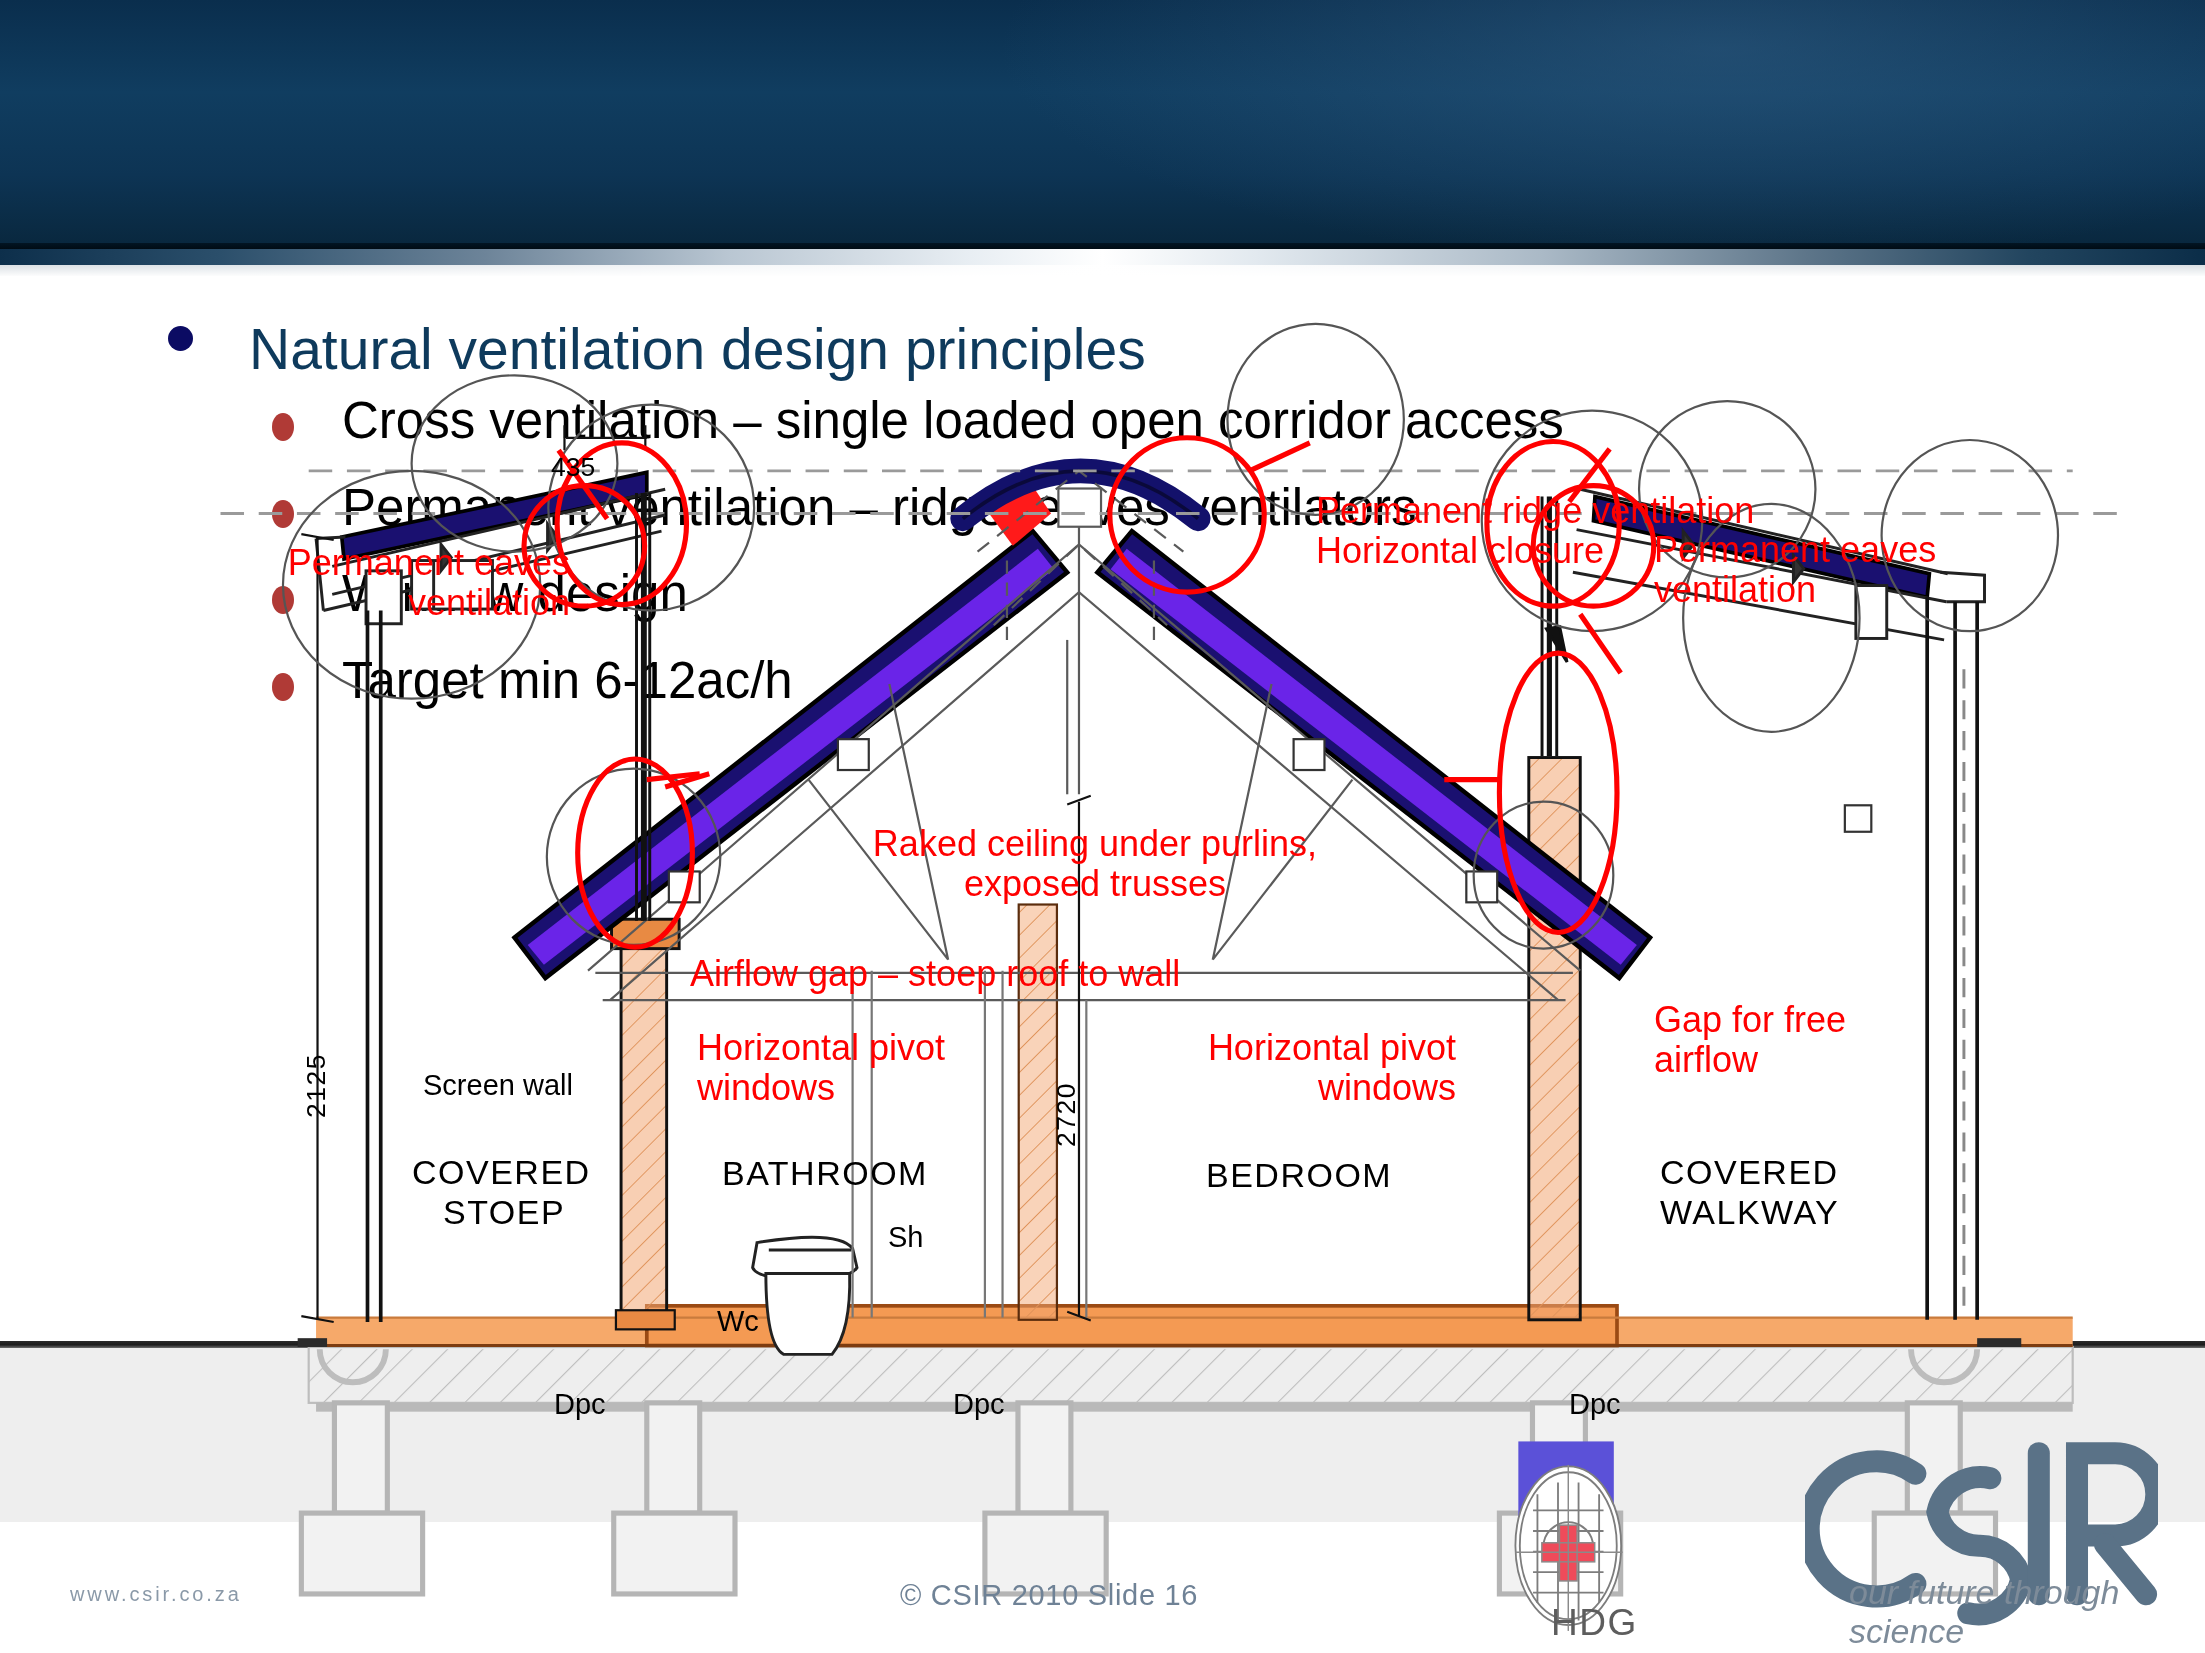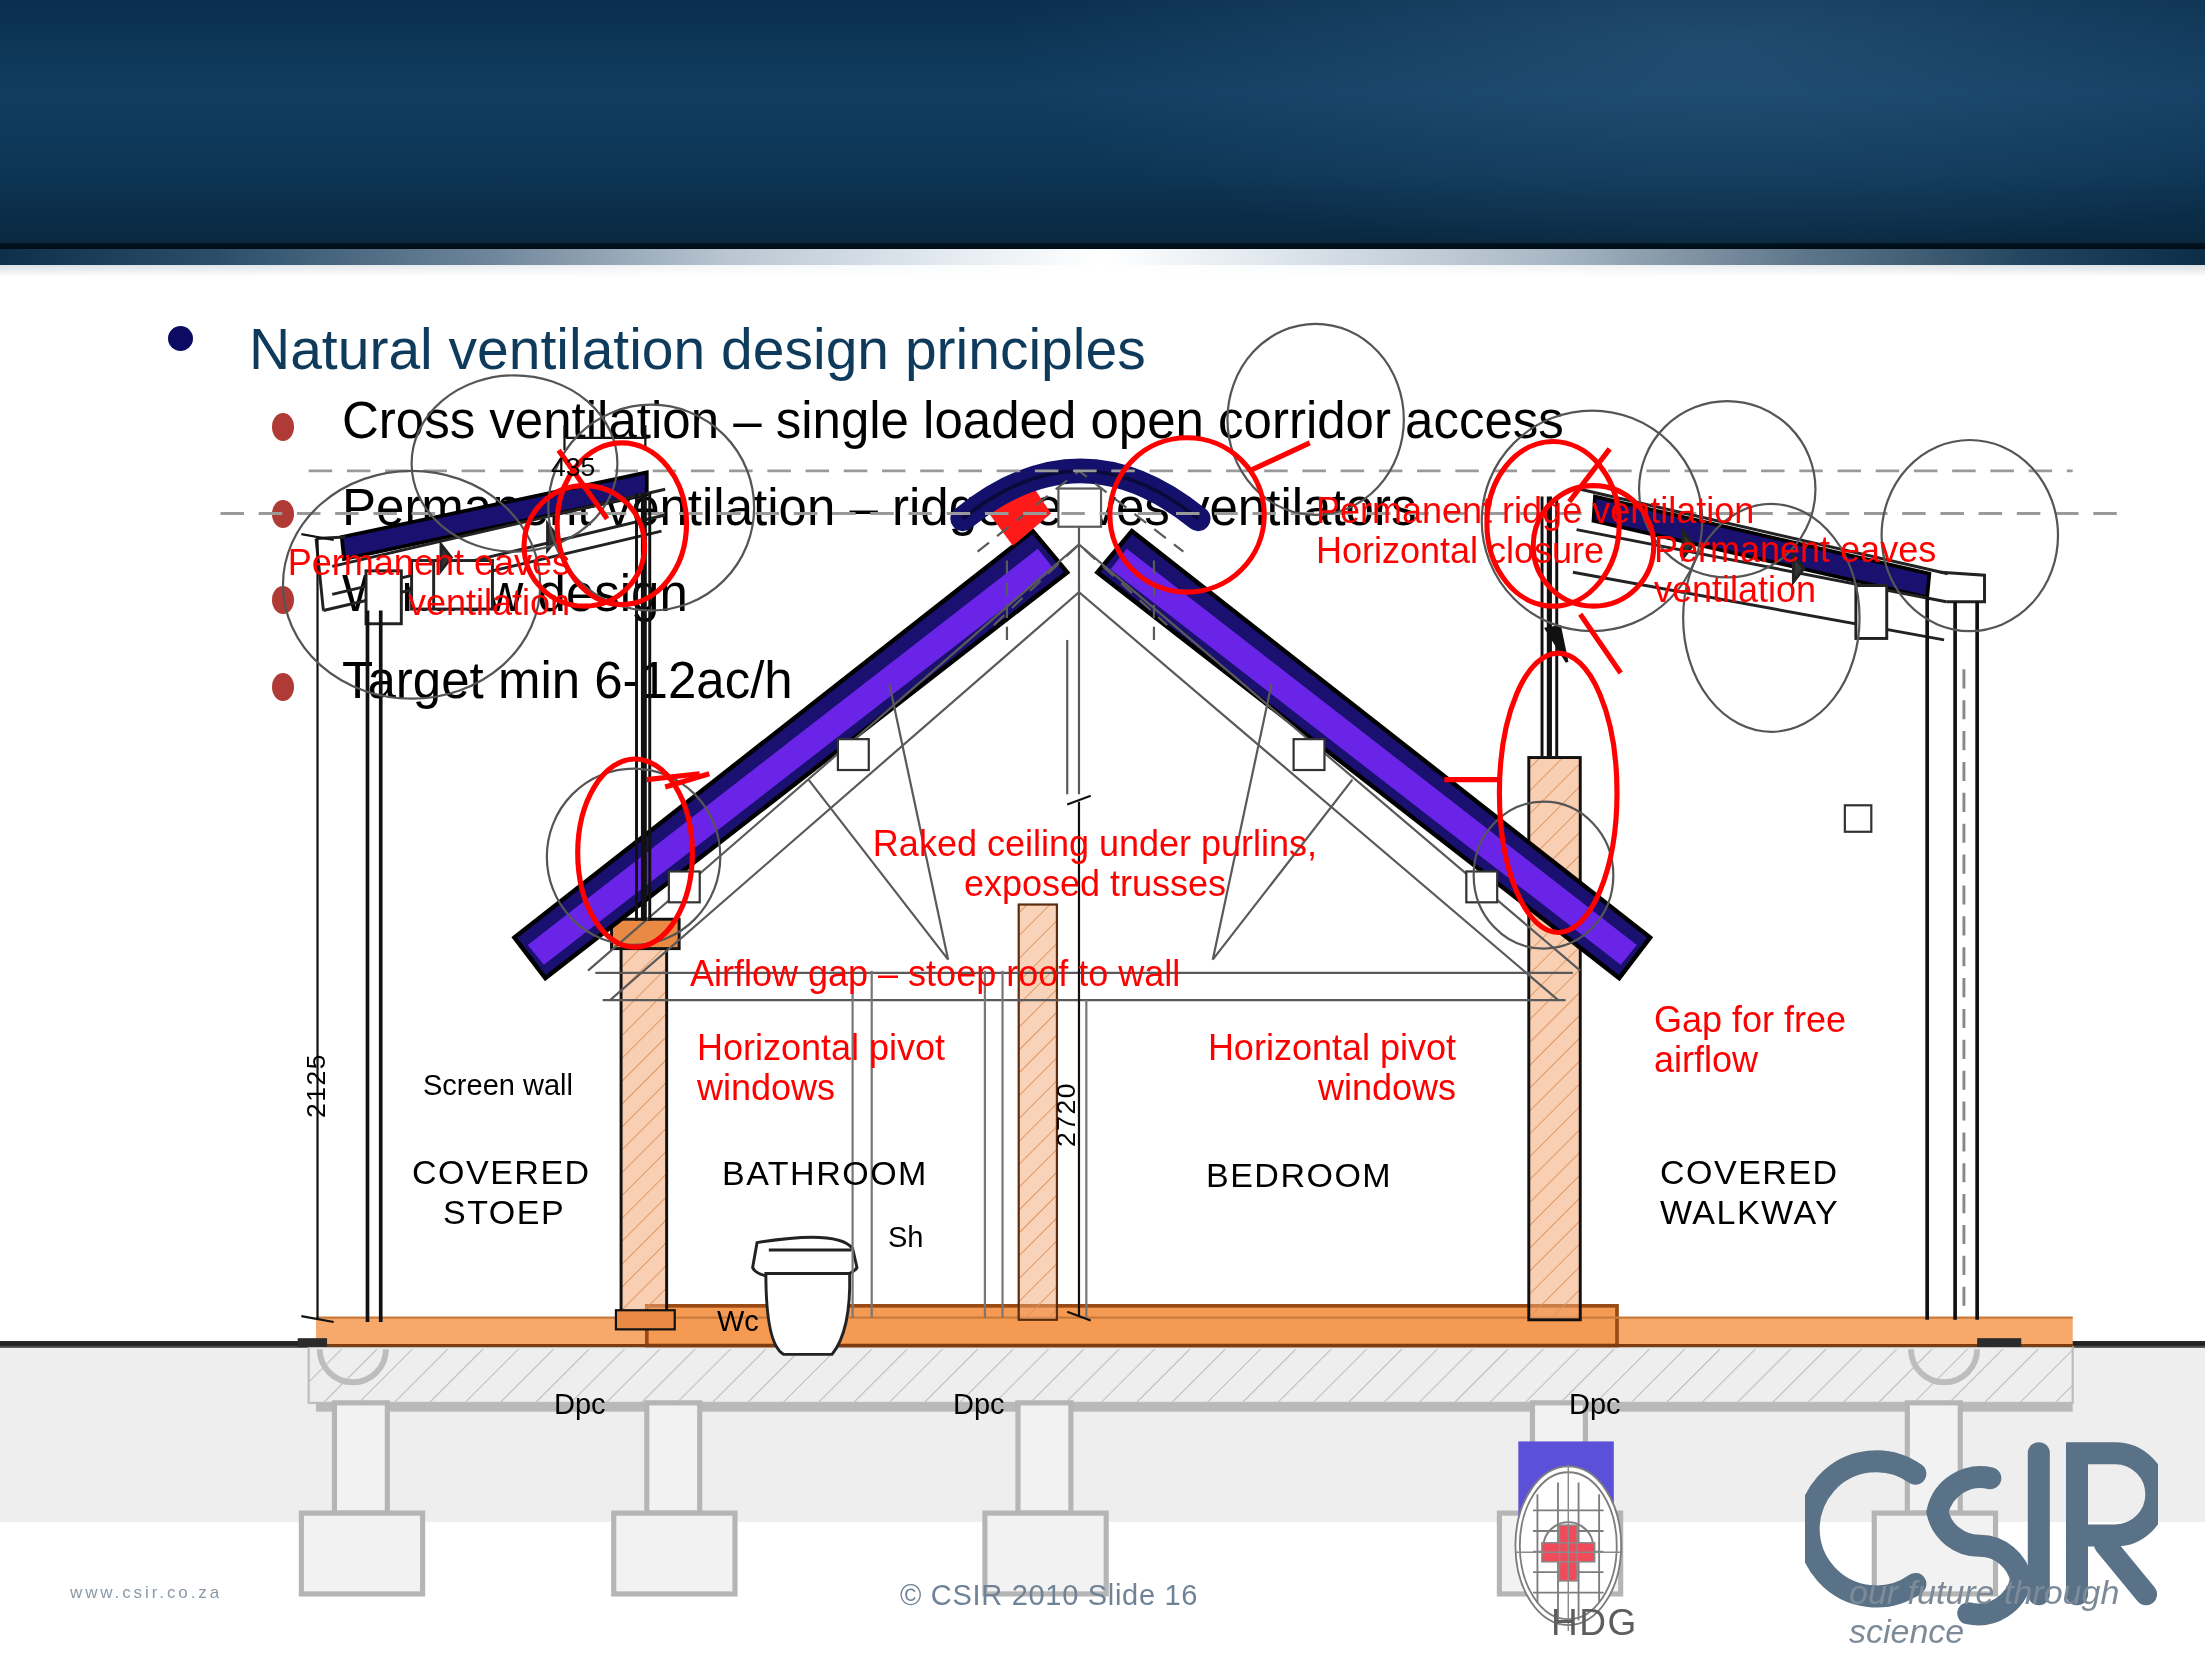--- a/index.html
+++ b/index.html
@@ -74,21 +74,21 @@
   .cadlbl.big{font-size:34px;letter-spacing:1.5px;}
   .cadlbl.rot{transform:rotate(-90deg);transform-origin:left top;letter-spacing:1.5px;}
 
   
   .ann{position:absolute;color:#ff0000;font-size:36px;line-height:1.12;white-space:nowrap;}
   .ann.r{text-align:right;}
 
   
   .footer{position:absolute;left:0;top:1522px;width:2205px;height:132px;}
   .url{
-    position:absolute;left:70px;top:61px;color:#8a99a8;font-size:17px;letter-spacing:2.9px;
+    position:absolute;left:70px;top:61px;color:#8a99a8;font-size:20px;letter-spacing:2.9px;
   }
   .copy{
     position:absolute;left:900px;top:57px;color:#6f8296;font-size:29px;letter-spacing:0.7px;
   }
 
   
   .hdg{position:absolute;left:1511px;top:1437px;width:235px;height:213px;}
   .hdg-text{position:absolute;left:1639px;top:1452px;color:#5d5d5d;font-size:34px;line-height:1.32;}
   .hdg-abbr{position:absolute;left:1551px;top:1602px;color:#5d5d5d;font-size:37px;letter-spacing:1.5px;}
   .csir{position:absolute;left:1805px;top:1437px;width:353px;height:191px;}

